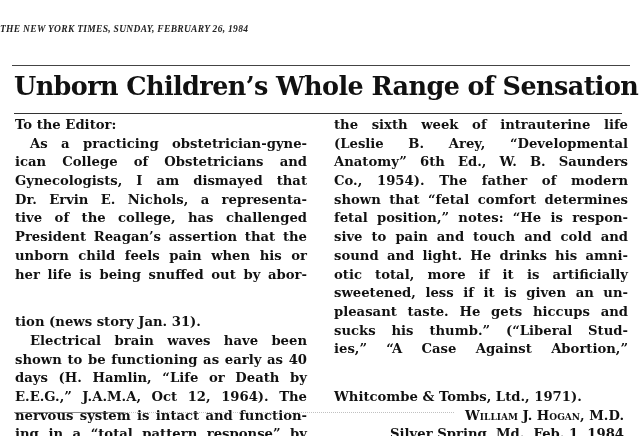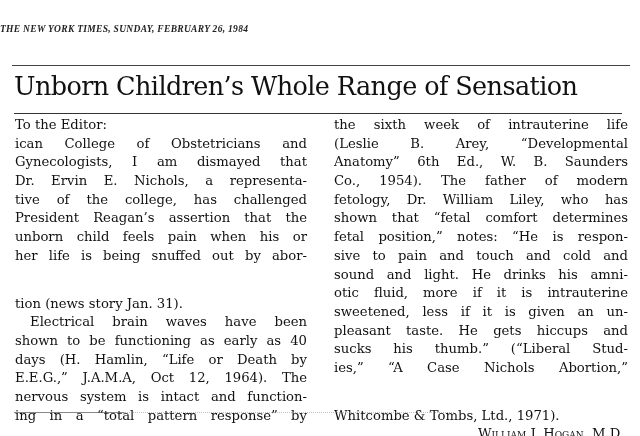--- a/index.html
+++ b/index.html
@@ -34,21 +34,21 @@
       width: 618px;
       height: 0;
       border-top: 1.5px solid #444;
     }
     .headline {
       position: absolute;
       top: 70px;
       left: 14px;
       width: 620px;
       font-family: "DejaVu Serif", serif;
-      font-weight: normal;
+      font-weight: bold;
       font-size: 25.5px;
       letter-spacing: -0.6px;
       color: #111;
       white-space: nowrap;
       line-height: 32px;
     }
     .rule-head {
       position: absolute;
       top: 113px;
       left: 14px;
@@ -72,20 +72,21 @@
       left: 334px;
       width: 294px;
     }
     .line {
       display: block;
       white-space: nowrap;
       text-align: justify;
       text-align-last: justify;
       height: 18.7px;
       overflow: visible;
+      font-weight: bold;
     }
     .line.last {
       text-align-last: left;
       margin-top: 29px;
     }
     .line.indent {
       padding-left: 15px;
     }
     .salutation {
       text-align-last: left;
@@ -123,20 +124,21 @@
 <body>
 
 <div class="dateline">THE NEW YORK TIMES, SUNDAY, FEBRUARY 26, 1984</div>
 <div class="rule-top"></div>
 
 <h1 class="headline" style="margin:0;">Unborn Children’s Whole Range of Sensation</h1>
 <div class="rule-head"></div>
 
 <div class="col col-left">
   <span class="line salutation">To the Editor:</span>
+  <span class="line indent">As a practicing obstetrician-gyne-</span>
   <span class="line">ican College of Obstetricians and</span>
   <span class="line">Gynecologists, I am dismayed that</span>
   <span class="line">Dr. Ervin E. Nichols, a representa-</span>
   <span class="line">tive of the college, has challenged</span>
   <span class="line">President Reagan’s assertion that the</span>
   <span class="line">unborn child feels pain when his or</span>
   <span class="line">her life is being snuffed out by abor-</span>
   <span class="line last">tion (news story Jan. 31).</span>
   <span class="line indent">Electrical brain waves have been</span>
   <span class="line">shown to be functioning as early as 40</span>
@@ -144,29 +146,28 @@
   <span class="line">E.E.G.,” J.A.M.A, Oct 12, 1964). The</span>
   <span class="line">nervous system is intact and function-</span>
   <span class="line">ing in a “total pattern response” by</span>
 </div>
 
 <div class="col col-right">
   <span class="line">the sixth week of intrauterine life</span>
   <span class="line">(Leslie B. Arey, “Developmental</span>
   <span class="line">Anatomy” 6th Ed., W. B. Saunders</span>
   <span class="line">Co., 1954). The father of modern</span>
-  <span class="line">fetology, Dr. William Liley, who has</span>
   <span class="line">shown that “fetal comfort determines</span>
   <span class="line">fetal position,” notes: “He is respon-</span>
   <span class="line">sive to pain and touch and cold and</span>
   <span class="line">sound and light. He drinks his amni-</span>
-  <span class="line">otic fluid, more if it is intrauterine</span>
+  <span class="line">otic total, more if it is artificially</span>
   <span class="line">sweetened, less if it is given an un-</span>
   <span class="line">pleasant taste. He gets hiccups and</span>
   <span class="line">sucks his thumb.” (“Liberal Stud-</span>
-  <span class="line">ies,” “A Case Nichols Abortion,”</span>
+  <span class="line">ies,” “A Case Against Abortion,”</span>
   <span class="line last">Whitcombe &amp; Tombs, Ltd., 1971).</span>
   <span class="line sig-name">William J. Hogan, M.D.</span>
   <span class="line sig-place">Silver Spring, Md., Feb. 1, 1984</span>
 </div>
 
 <div class="rule-bottom"></div>
 <div class="rule-bottom-dots"></div>
 
 </body></html>

